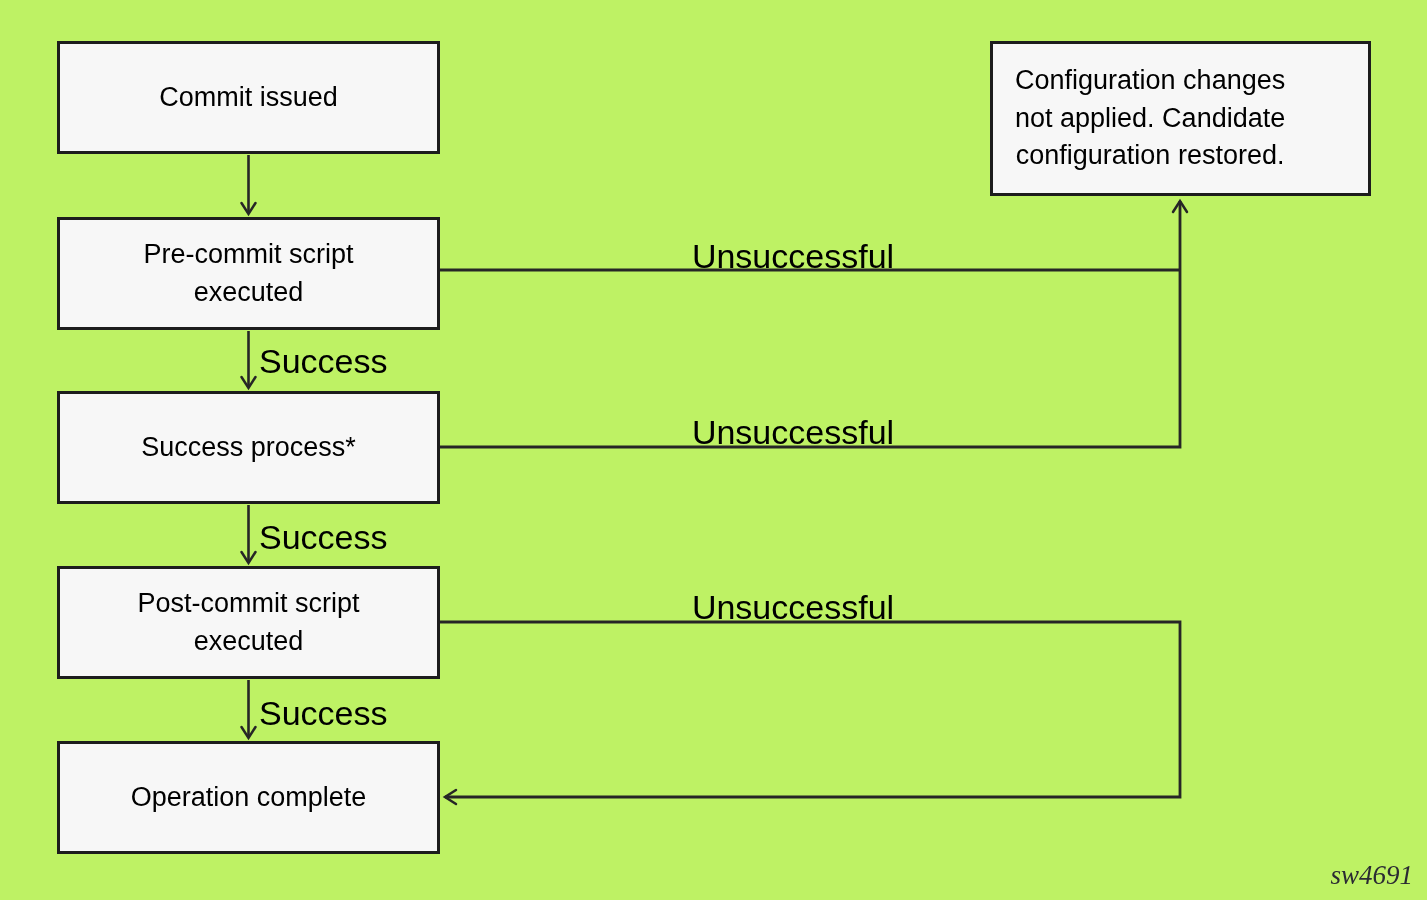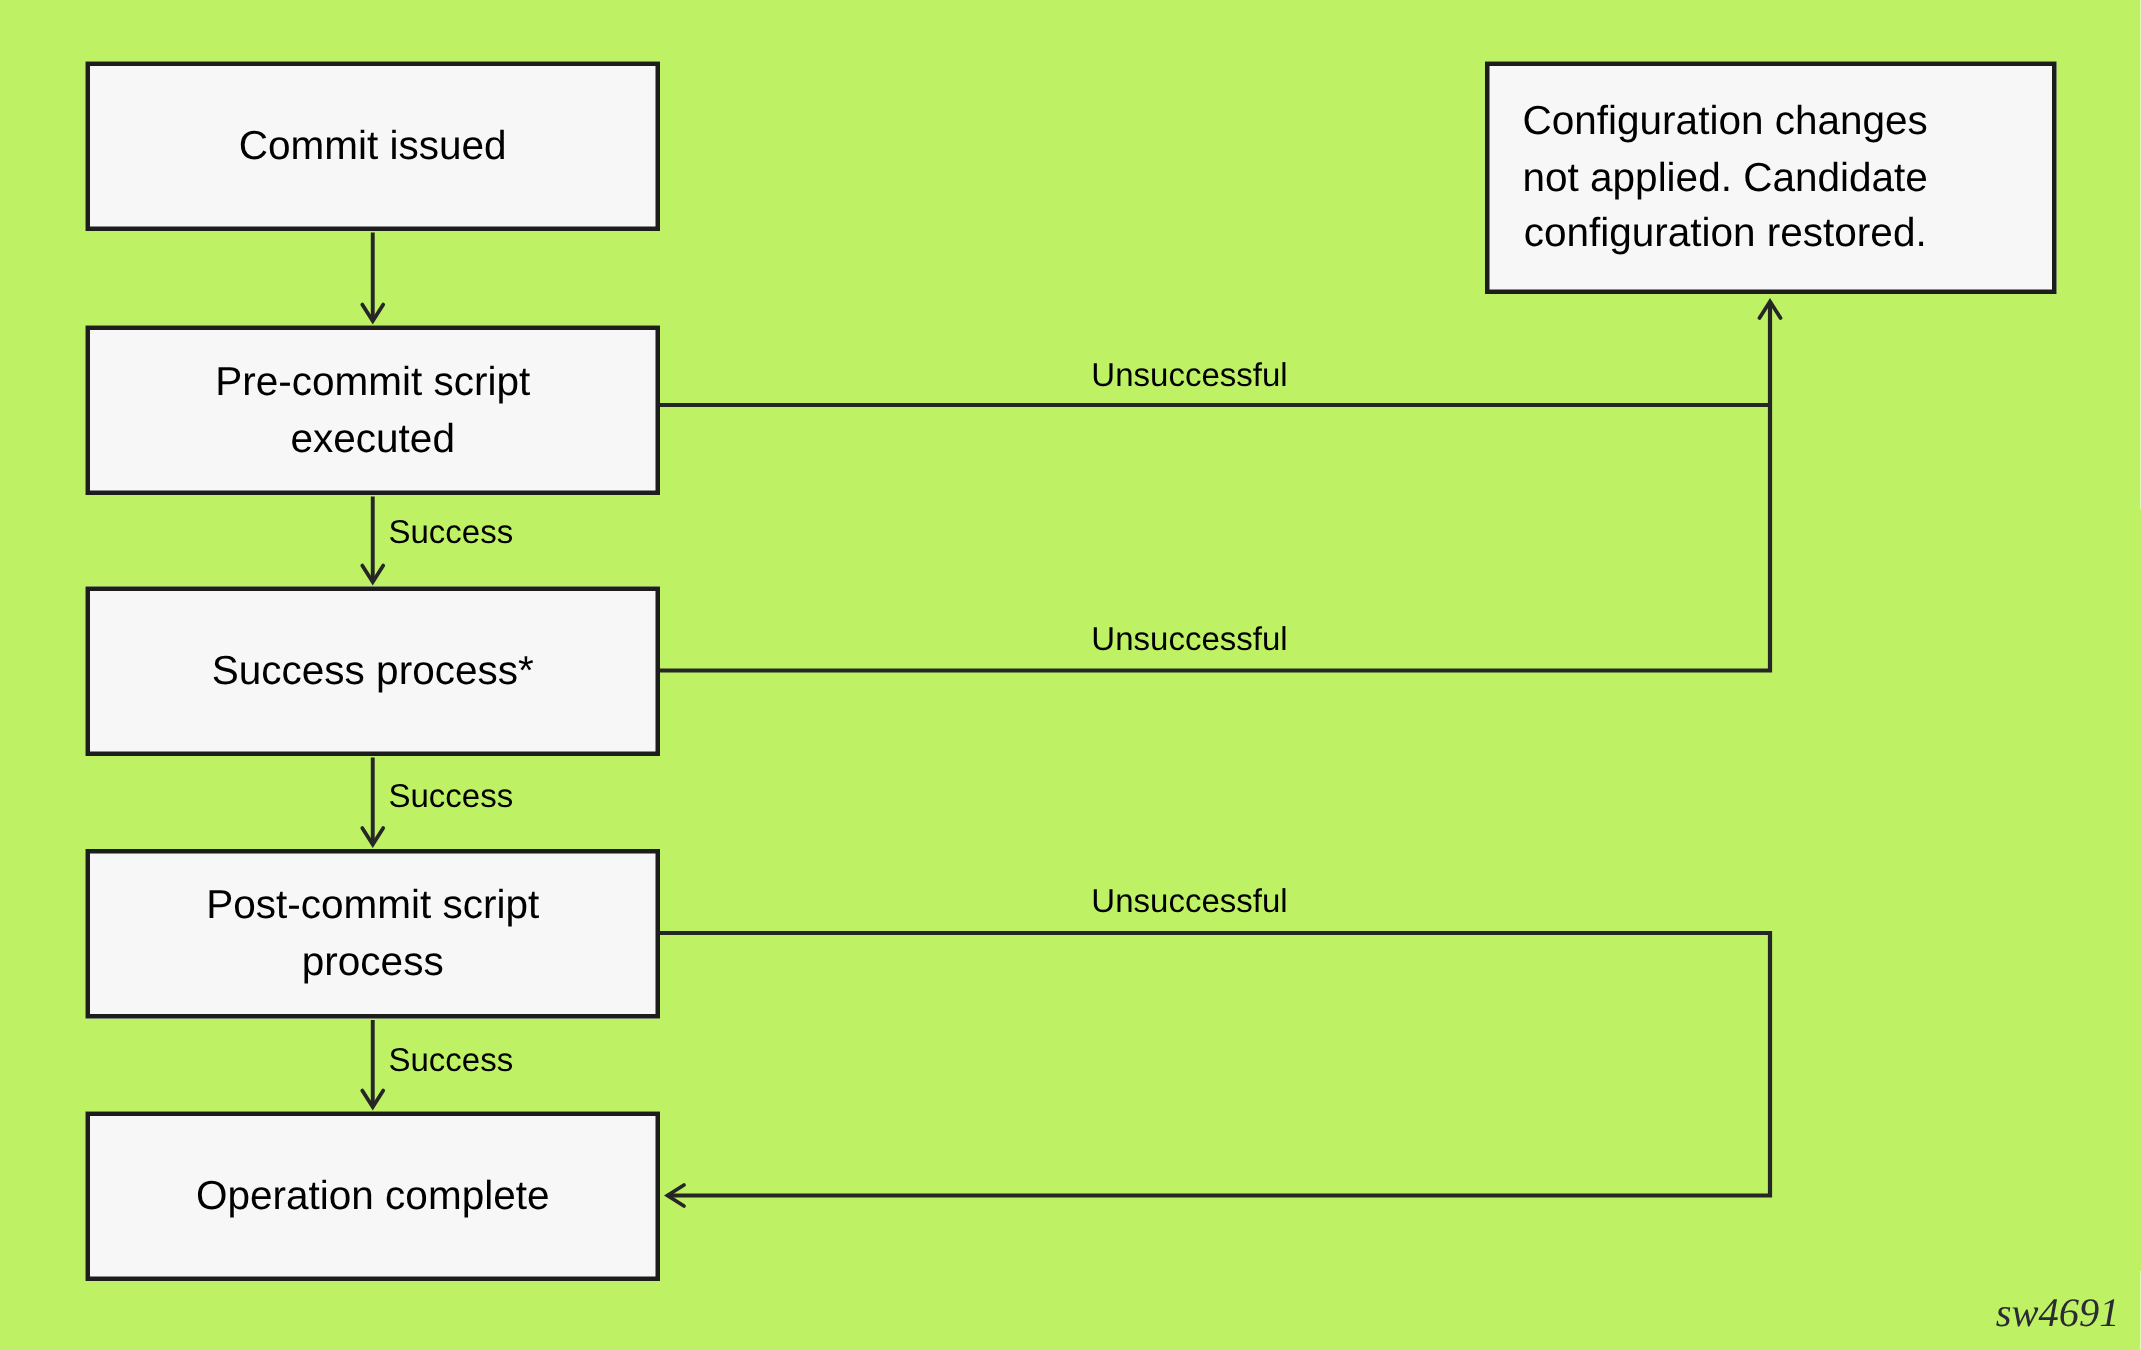--- a/index.html
+++ b/index.html
@@ -51,21 +51,21 @@
     top: 41px;
     width: 381px;
     height: 155px;
     justify-content: flex-start;
     text-align: center;
     padding-left: 22px;
     padding-right: 8px;
   }
   .edge-label {
     position: absolute;
-    font-size: 22px;
+    font-size: 34px;
     line-height: 1.1;
     white-space: nowrap;
   }
   .success-label { left: 259px; text-align: right; }
   #label-success-1 { top: 343px; }
   #label-success-2 { top: 519px; }
   #label-success-3 { top: 695px; }
   .unsuccessful-label { left: 793px; transform: translateX(-50%); }
   #label-unsuccessful-1 { top: 238px; }
   #label-unsuccessful-2 { top: 414px; }
@@ -113,21 +113,21 @@
     <span>Pre-commit script
 executed</span>
   </div>
 
   <div class="node left-col" id="node-commit-process">
     <span>Success process*</span>
   </div>
 
   <div class="node left-col" id="node-post-commit-script">
     <span>Post-commit script
-process</span>
+executed</span>
   </div>
 
   <div class="node left-col" id="node-operation-complete">
     <span>Operation complete</span>
   </div>
 
   <div class="node" id="node-config-restored">
     <span>Configuration changes
 not applied. Candidate
 configuration restored.</span>

